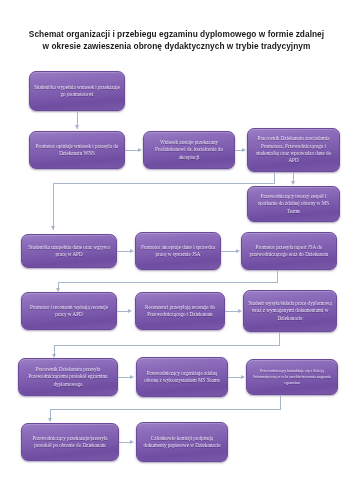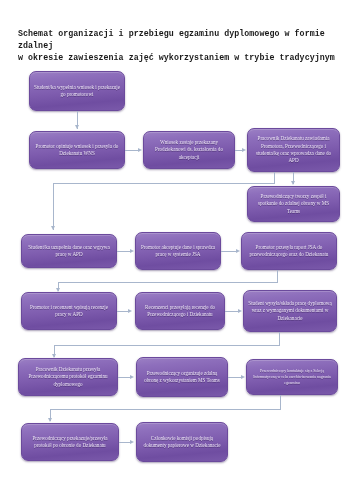--- a/index.html
+++ b/index.html
@@ -16,22 +16,22 @@
   .page {
     position: relative;
     width: 353px;
     height: 500px;
   }
   .title {
     position: absolute;
     left: 18px;
     top: 28px;
     width: 317px;
-    text-align: left;
-    font-family: Liberation Mono, monospace;
+    text-align: center;
+    font-family: Liberation Sans, sans-serif;
     font-weight: bold;
     font-size: 8.3px;
     line-height: 12px;
     color: #1a1a1a;
     letter-spacing: 0.05px;
   }
   .title .line2 { display: block; }
 
   
   .node {
@@ -76,21 +76,21 @@
     border-left: 4px solid #a8b6cc;
   }
 </style>
 </head>
 <body>
 
 <div class="page">
 
   <div class="title">
     <span>Schemat organizacji i przebiegu egzaminu dyplomowego w formie zdalnej</span>
-    <span class="line2">w okresie zawieszenia zajęć wykorzystaniem w trybie tradycyjnym</span>
+    <span class="line2">w okresie zawieszenia obronę dydaktycznych w trybie tradycyjnym</span>
   </div>
 
   <div class="node" style="left:29px; top:71px; width:96px; height:40px;">Student/ka wypełnia wniosek i przekazuje go promotorowi</div>
 
   <div class="conn v" style="left:77px; top:111px; height:18px;"></div>
   <div class="arrow down" style="left:74.5px; top:125px;"></div>
 
   <div class="node" style="left:29px; top:131px; width:96px; height:38px;">Promotor opiniuje wniosek i przesyła do Dziekanatu WNS</div>
   <div class="node" style="left:143px; top:131px; width:92px; height:38px;">Wniosek zostaje przekazany Prodziekanowi ds. kształcenia do akceptacji</div>
   <div class="node" style="left:247px; top:128px; width:93px; height:44px;">Pracownik Dziekanatu zawiadamia Promotora, Przewodniczącego i studenta/kę oraz wprowadza dane do APD</div>

